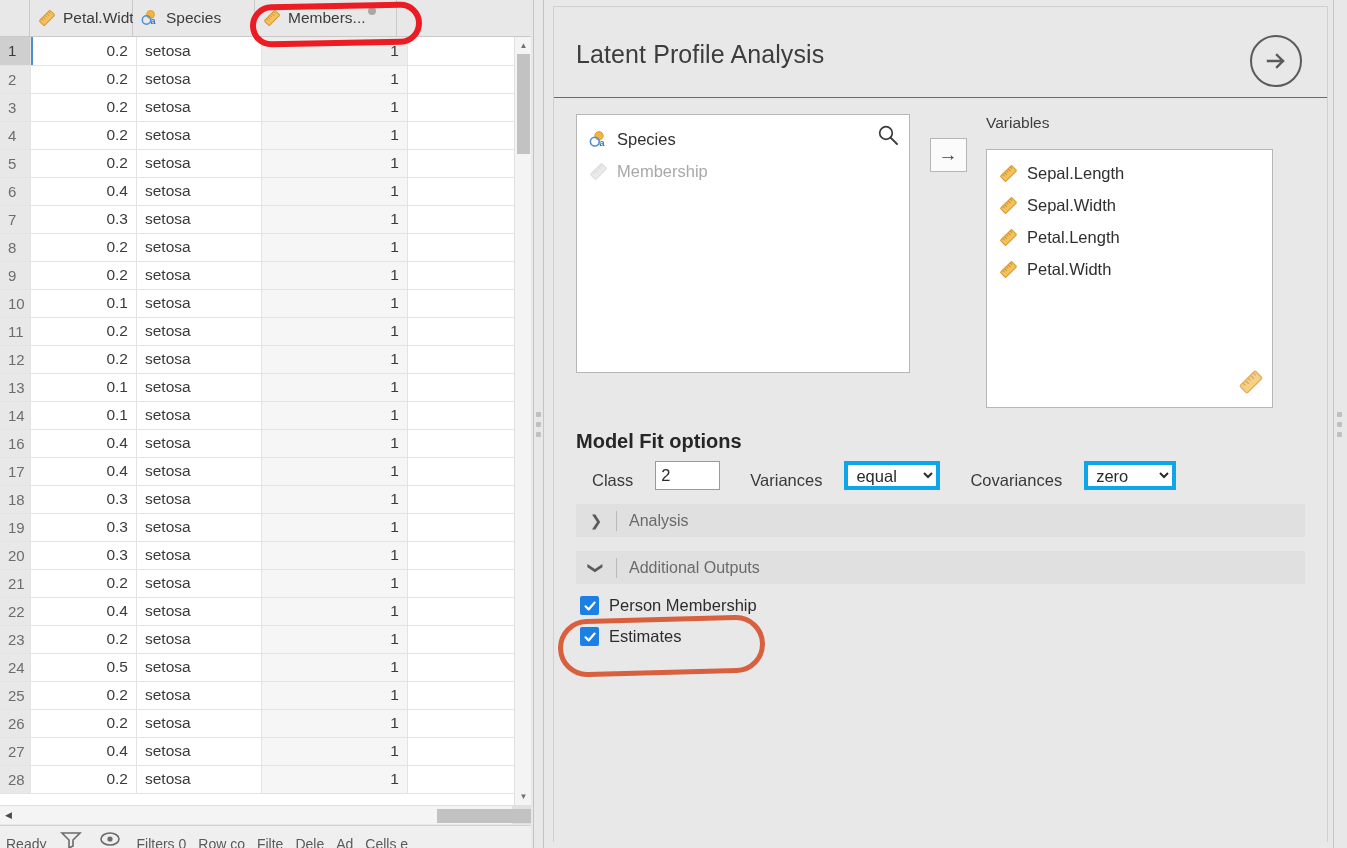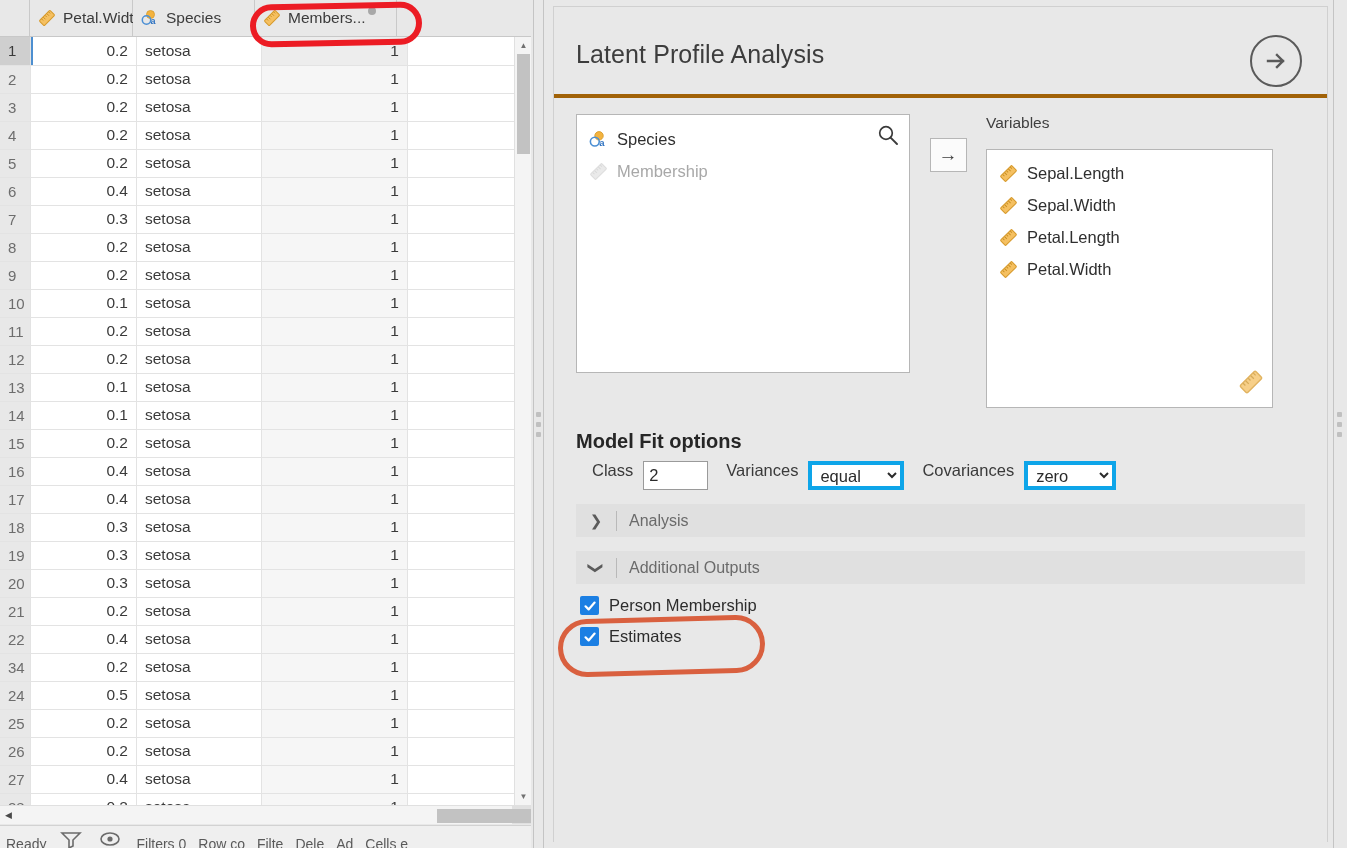--- a/index.html
+++ b/index.html
@@ -170,21 +170,21 @@
     position: absolute;
     left: 553px; top: 6px;
     width: 775px; height: 836px;
     background: #e8e8e8;
     border: 1px solid #d0d0d0;
     border-bottom: none;
   }
   #opt-title-bar {
     position: relative;
     height: 91px;
-    border-bottom: 4px solid #a16207;
+    border-bottom: 1px solid #a16207;
   }
   #opt-title {
     position: absolute;
     left: 22px; top: 33px;
     font-size: 25px;
     color: #3d3d3d;
     letter-spacing: .1px;
   }
   #opt-run-btn {
     position: absolute;
@@ -240,23 +240,23 @@
   }
   .target-box .corner-icon { position:absolute; right: 8px; bottom: 8px; opacity:.75; }
 
   .section-title {
     margin: 22px 0 8px 0;
     font-size: 20px;
     font-weight: bold;
     color: #262626;
   }
   .fit-row {
-    display:flex; align-items:flex-start;
+    display:flex; align-items:flex-end;
     padding-left: 16px;
-    gap: 10px;
+    gap: 22px;
     font-size: 16.5px; color: #3a3a3a;
   }
   .fit-row input.num {
     width: 65px; height: 29px;
     font-size: 16.5px; font-family: "Liberation Sans", sans-serif;
     padding: 0 5px;
     border: 1px solid #9a9a9a;
     background: #fff; color: #2b2b2b;
   }
   .fit-row select {
@@ -476,27 +476,20 @@
               <td class="tailcol"></td>
             </tr>
             <tr>
               <td class="rownum">14</td>
               <td class="numcol">0.1</td>
               <td class="species">setosa</td>
               <td class="member">1</td>
               <td class="tailcol"></td>
             </tr>
             <tr>
-              <td class="rownum">15</td>
-              <td class="numcol">0.2</td>
-              <td class="species">setosa</td>
-              <td class="member">1</td>
-              <td class="tailcol"></td>
-            </tr>
-            <tr>
               <td class="rownum">16</td>
               <td class="numcol">0.4</td>
               <td class="species">setosa</td>
               <td class="member">1</td>
               <td class="tailcol"></td>
             </tr>
             <tr>
               <td class="rownum">17</td>
               <td class="numcol">0.4</td>
               <td class="species">setosa</td>
@@ -532,21 +525,21 @@
               <td class="tailcol"></td>
             </tr>
             <tr>
               <td class="rownum">22</td>
               <td class="numcol">0.4</td>
               <td class="species">setosa</td>
               <td class="member">1</td>
               <td class="tailcol"></td>
             </tr>
             <tr>
-              <td class="rownum">34</td>
+              <td class="rownum">23</td>
               <td class="numcol">0.2</td>
               <td class="species">setosa</td>
               <td class="member">1</td>
               <td class="tailcol"></td>
             </tr>
             <tr>
               <td class="rownum">24</td>
               <td class="numcol">0.5</td>
               <td class="species">setosa</td>
               <td class="member">1</td>

